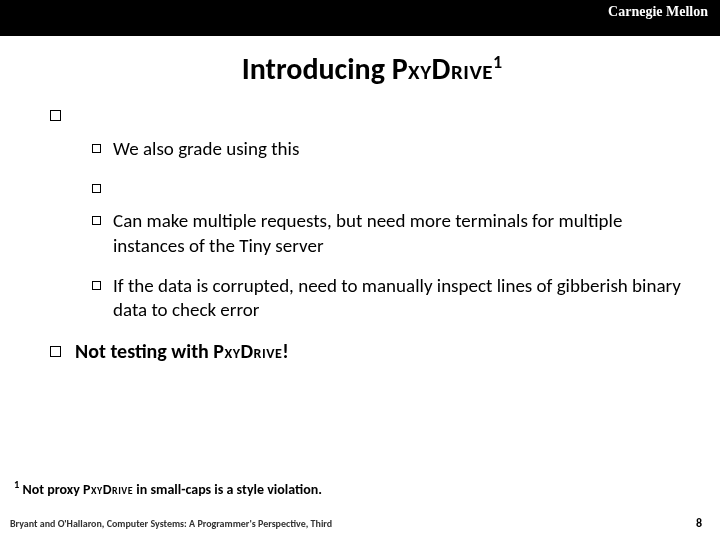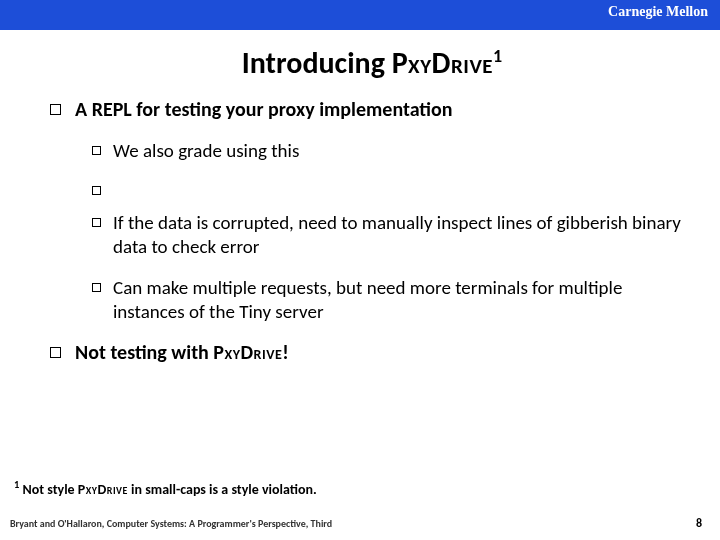--- a/index.html
+++ b/index.html
@@ -1,18 +1,18 @@
 <!DOCTYPE html>
 <html><head>
 <meta charset="utf-8">
 <style>
   * { margin: 0; padding: 0; box-sizing: border-box; }
   html, body { width: 720px; height: 540px; font-family: Calibri, "Segoe UI", Arial, sans-serif; background: #fff; color: #000; }
   .slide { width: 720px; height: 540px; position: relative; }
-  .header-bar { background: #1d4ed8; height: 30px; position: relative; }
+  .header-bar { background: #000000; height: 36px; position: relative; }
   .header-text { position: absolute; right: 12px; top: 4px; color: #fff; font-weight: bold; font-size: 14px; font-family: "Times New Roman", serif; }
   .title { font-size: 30px; font-weight: bold; margin: 14px 0 8px 24px; text-align: center; }
   .content { margin: 0 38px 0 50px; font-size: 20px; line-height: 1.28; }
   .lvl1 { display: flex; margin-top: 16px; }
   .lvl2 { display: flex; margin-top: 16px; margin-left: 42px; font-size: 19px; }
   .bullet-sq { width: 11px; height: 11px; border: 1.5px solid #000; margin-top: 7px; margin-right: 14px; flex-shrink: 0; }
   .bullet-sq-sm { width: 9px; height: 9px; border: 1.3px solid #000; margin-top: 7px; margin-right: 12px; flex-shrink: 0; }
   .bold { font-weight: bold; }
   .sc { font-variant: small-caps; letter-spacing: 0.5px; }
   .sup { font-size: 0.6em; vertical-align: super; }
@@ -32,48 +32,47 @@
   </div>
 
   <div class="title">
     <span>Introducing </span><span class="sc"><span>P</span><span>xy</span><span>D</span><span>rive</span></span><span class="sup">1</span>
   </div>
 
   <div class="content">
 
     <div class="lvl1">
       <div class="bullet-sq"></div>
-      <div class="bold">A REPL for testing your proxy implementation</div>
     </div>
     <div class="lvl2">
       <div class="bullet-sq-sm"></div>
       <div>We also grade using this</div>
     </div>
 
     <div class="lvl2">
       <div class="bullet-sq-sm"></div>
     </div>
     <div class="lvl2">
       <div class="bullet-sq-sm"></div>
-      <div>If the data is corrupted, need to manually inspect lines of gibberish binary data to check error</div>
+      <div>Can make multiple requests, but need more terminals for multiple instances of the Tiny server</div>
     </div>
     <div class="lvl2">
       <div class="bullet-sq-sm"></div>
-      <div>Can make multiple requests, but need more terminals for multiple instances of the Tiny server</div>
+      <div>If the data is corrupted, need to manually inspect lines of gibberish binary data to check error</div>
     </div>
 
     <div class="lvl1">
       <div class="bullet-sq"></div>
       <div class="bold">
         <span>Not testing with </span><span class="sc"><span>P</span><span>xy</span><span>D</span><span>rive</span></span><span>!</span>
       </div>
     </div>
 
   </div>
 
   <div class="footnote">
-    <span class="sup">1</span><span> Not style </span><span class="sc"><span>P</span><span>xy</span><span>D</span><span>rive</span></span><span> in small-caps is a style violation.</span>
+    <span class="sup">1</span><span> Not proxy </span><span class="sc"><span>P</span><span>xy</span><span>D</span><span>rive</span></span><span> in small-caps is a style violation.</span>
   </div>
 
   <div class="footer-left">Bryant and O'Hallaron, Computer Systems: A Programmer's Perspective, Third</div>
   <div class="footer-right">8</div>
 
 </div>
 
 </body></html>

